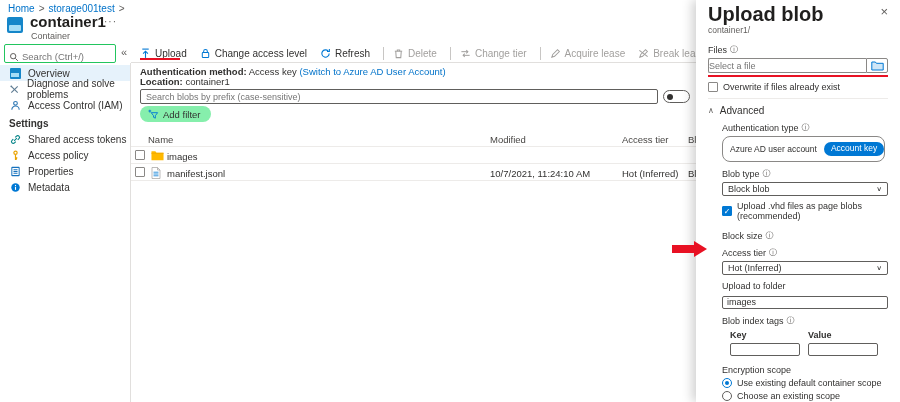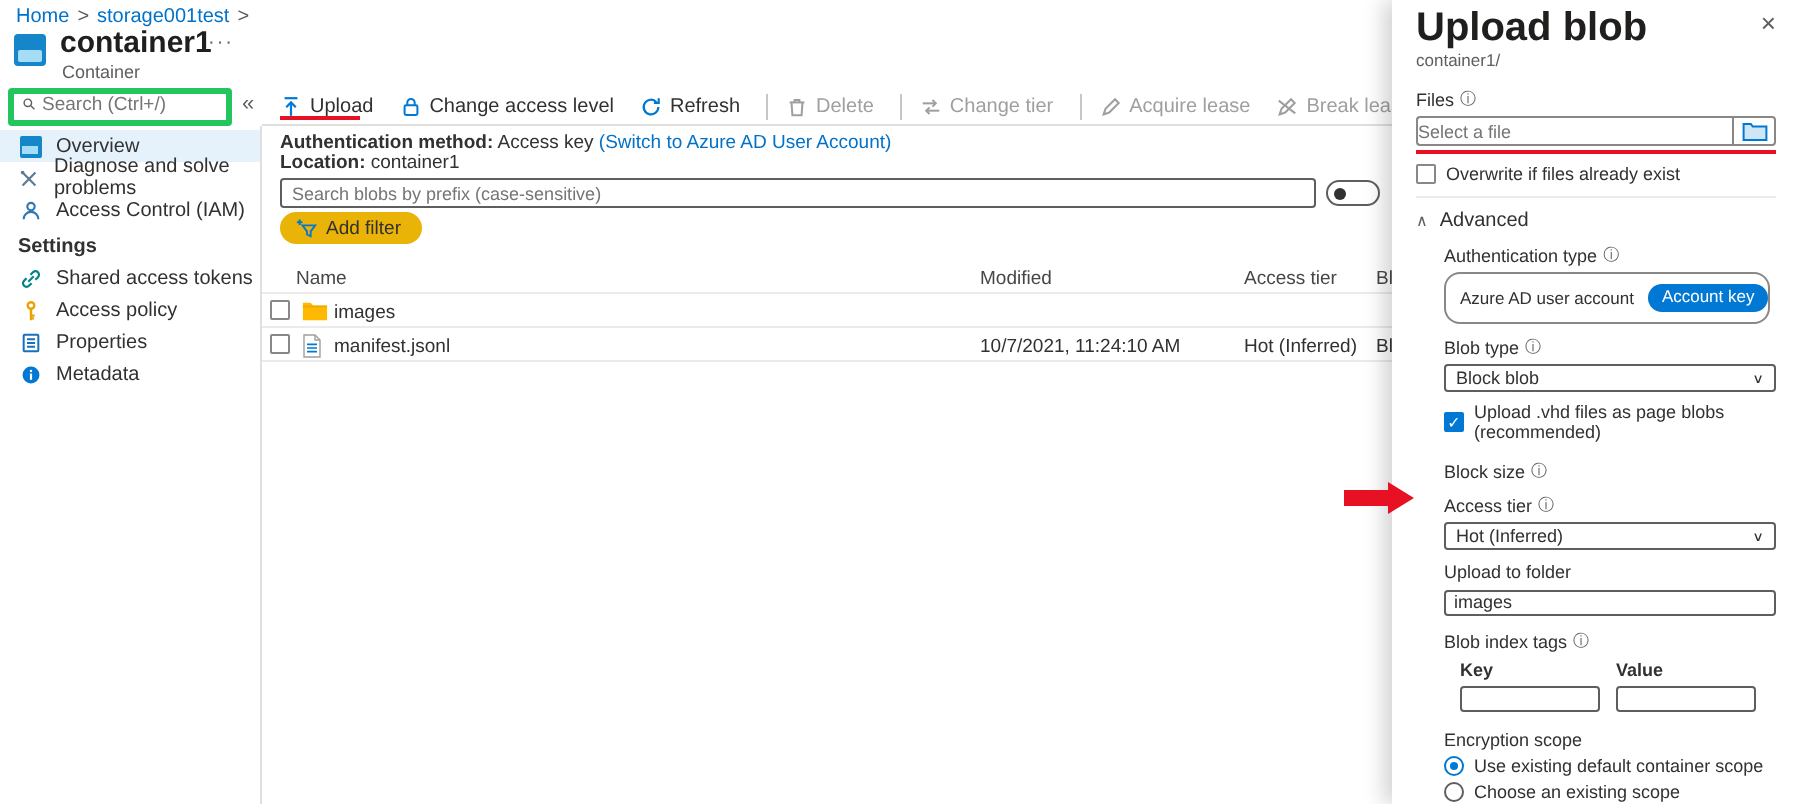--- a/index.html
+++ b/index.html
@@ -11,22 +11,22 @@
   .breadcrumb { top:3px; left:8px; font-size:10px; color:#605e5c; }
   .breadcrumb a { color:#0072c9; text-decoration:none; cursor:pointer; }
   .crumb-sep { margin:0 4px; color:#605e5c; }
   .title-icon { top:17px; left:7px; width:16px; height:16px; background:#1586c9; border-radius:2px; }
   .title-icon .inner { position:absolute; left:2px; right:2px; bottom:2px; height:6px; background:#a5ddf6; border-radius:1px; }
   .page-title { top:13px; left:30px; font-size:15px; font-weight:bold; color:#201f1e; }
   .title-ellipsis { top:16px; left:104px; font-size:10px; color:#605e5c; letter-spacing:1px; }
   .page-subtitle { top:31px; left:31px; font-size:9px; color:#605e5c; }
 
   
-  .side-search { top:44px; left:4px; width:112px; height:19px; border:3px solid #22c55e; border-radius:2px;
-    display:flex; align-items:flex-start; padding:0 4px; background:#fff; }
+  .side-search { top:44px; left:4px; width:112px; height:19px; border:1px solid #22c55e; border-radius:2px;
+    display:flex; align-items:flex-end; padding:0 4px; background:#fff; }
   .side-search input { border:none; outline:none; width:88px; font-size:9.5px; color:#323130; margin-left:3px; font-family:inherit; }
   .collapse { top:46px; left:121px; font-size:11px; color:#605e5c; cursor:pointer; }
   .sidebar { top:63px; left:0; width:131px; height:339px; border-right:1px solid #e1dfdd; background:#fff; padding-top:2px; }
   .nav-item { height:16px; display:flex; align-items:center; padding-left:9px; font-size:10px; color:#323130; cursor:pointer; }
   .nav-item .nicon { width:12px; height:12px; margin-right:7px; display:inline-flex; align-items:center; justify-content:center; }
   .nav-item.selected { background:#e6f2fb; }
   .nav-group { height:16px; display:flex; align-items:center; padding-left:9px; font-size:10px; font-weight:bold; color:#323130; margin-top:2px; }
   .mini-container { width:11px; height:11px; background:#1586c9; border-radius:1px; position:relative; }
   .mini-container i { position:absolute; left:1.5px; right:1.5px; bottom:1.5px; height:4px; background:#a5ddf6; }
 
@@ -43,21 +43,21 @@
   .info-line1 { top:66px; left:140px; font-size:9.5px; }
   .info-line2 { top:76px; left:140px; font-size:9.5px; }
   .b { font-weight:bold; }
   .link { color:#0072c9; cursor:pointer; }
 
   
   .blob-search { top:89px; left:140px; width:518px; height:15px; border:1px solid #605e5c; border-radius:2px;
     font-size:9px; color:#323130; padding:0 5px; outline:none; font-family:inherit; }
   .toggle { top:90px; left:663px; width:27px; height:13px; border:1px solid #605e5c; border-radius:7px; background:#fff; cursor:pointer; }
   .toggle .knob { position:absolute; left:3px; top:2.5px; width:6px; height:6px; border-radius:50%; background:#323130; }
-  .add-filter { top:106px; left:140px; height:16px; display:flex; align-items:center; gap:4px; background:#eab308;
+  .add-filter { top:106px; left:140px; height:16px; display:flex; align-items:center; gap:4px; background:#86efac;
     border-radius:9px; padding:0 10px 0 8px; font-size:9.5px; color:#323130; cursor:pointer; }
 
   
   .tbl-head { top:131px; left:131px; right:0; height:16px; font-size:9.5px; color:#484644; border-bottom:1px solid #edebe9; }
   .tbl-head span { position:absolute; top:3px; }
   .th-name { left:17px; } .col-modified { left:359px; } .col-tier { left:491px; } .col-blob { left:557px; }
   .tbl-row { left:131px; right:0; height:17px; border-bottom:1px solid #edebe9; font-size:9.5px; color:#323130; cursor:pointer; }
   .row1 { top:147px; } .row2 { top:164px; }
   .tbl-row .cb { position:absolute; left:4px; top:3px; width:10px; height:10px; border:1px solid #8a8886; border-radius:1px; background:#fff; }
   .tbl-row .ficon { position:absolute; left:20px; top:2.5px; }

